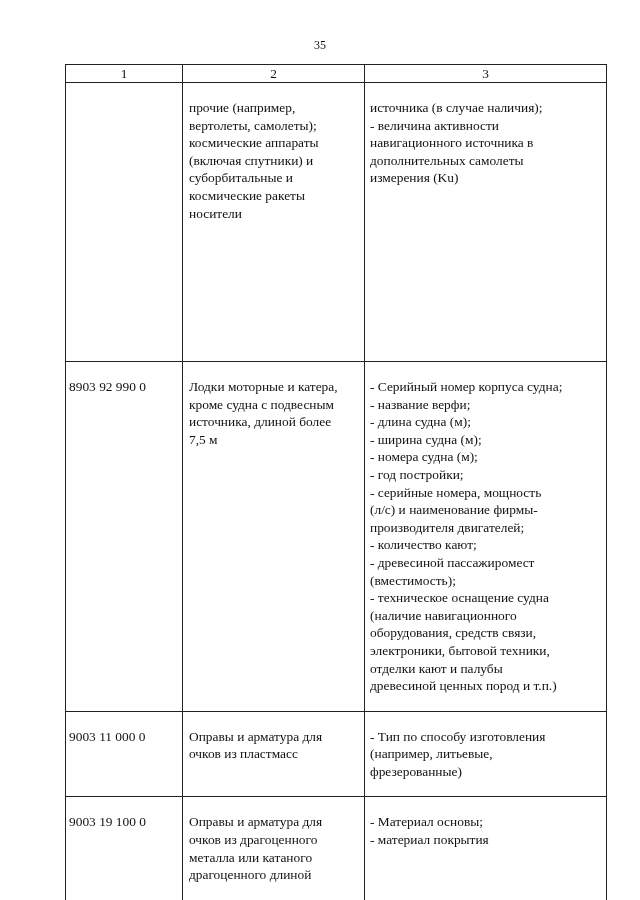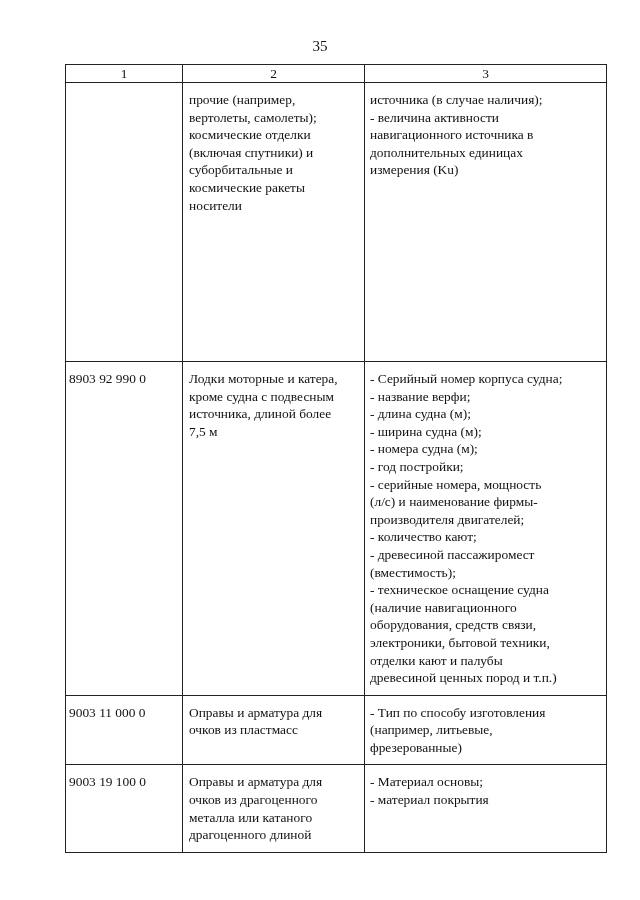--- a/index.html
+++ b/index.html
@@ -1,22 +1,22 @@
 <!DOCTYPE html>
 <html><head>
 <meta charset="utf-8">
 <style>
   html, body { margin: 0; padding: 0; background: #ffffff; }
   body { width: 640px; height: 900px; position: relative; overflow: hidden;
          font-family: "Liberation Serif", serif; color: #111; }
   .page-num { position: absolute; top: 38px; left: 0; width: 640px; text-align: center;
-              font-size: 15px; }
+              font-size: 12px; }
   table.doc { position: absolute; left: 65px; top: 64px; width: 541px;
               border-collapse: collapse; table-layout: fixed; font-size: 13.4px; line-height: 17.6px; }
-  table.doc td, table.doc th { border: 1.3px solid #222; vertical-align: top; padding: 8px 4px; }
+  table.doc td, table.doc th { border: 1.3px solid #222; vertical-align: top; padding: 16px 4px; }
   table.doc th { font-weight: normal; text-align: center; height: 17px; padding: 0; line-height: 17px; }
   col.c1 { width: 117px; } col.c2 { width: 182px; } col.c3 { width: 242px; }
   .cell-lines span { display: block; }
   .code { padding-left: 3px !important; }
   .desc { padding-left: 6px !important; }
   .attrs { padding-left: 5px !important; }
 </style>
 </head>
 <body>
 
@@ -34,31 +34,31 @@
       <th>2</th>
       <th>3</th>
     </tr>
   </thead>
   <tbody id="tbody">
       <tr style="height: 279px;">
         <td class="code"></td>
         <td class="cell-lines desc">
           <span>прочие (например,</span>
           <span>вертолеты, самолеты);</span>
-          <span>космические отделки</span>
+          <span>космические аппараты</span>
           <span>(включая спутники) и</span>
           <span>суборбитальные и</span>
           <span>космические ракеты</span>
           <span>носители</span>
         </td>
         <td class="cell-lines attrs">
           <span>источника (в случае наличия);</span>
           <span>- величина активности</span>
           <span>навигационного источника в</span>
-          <span>дополнительных единицах</span>
+          <span>дополнительных самолеты</span>
           <span>измерения (Ku)</span>
         </td>
       </tr>
       <tr style="height: 333px;">
         <td class="code">8903 92 990 0</td>
         <td class="cell-lines desc">
           <span>Лодки моторные и катера,</span>
           <span>кроме судна с подвесным</span>
           <span>источника, длиной более</span>
           <span>7,5 м</span>

